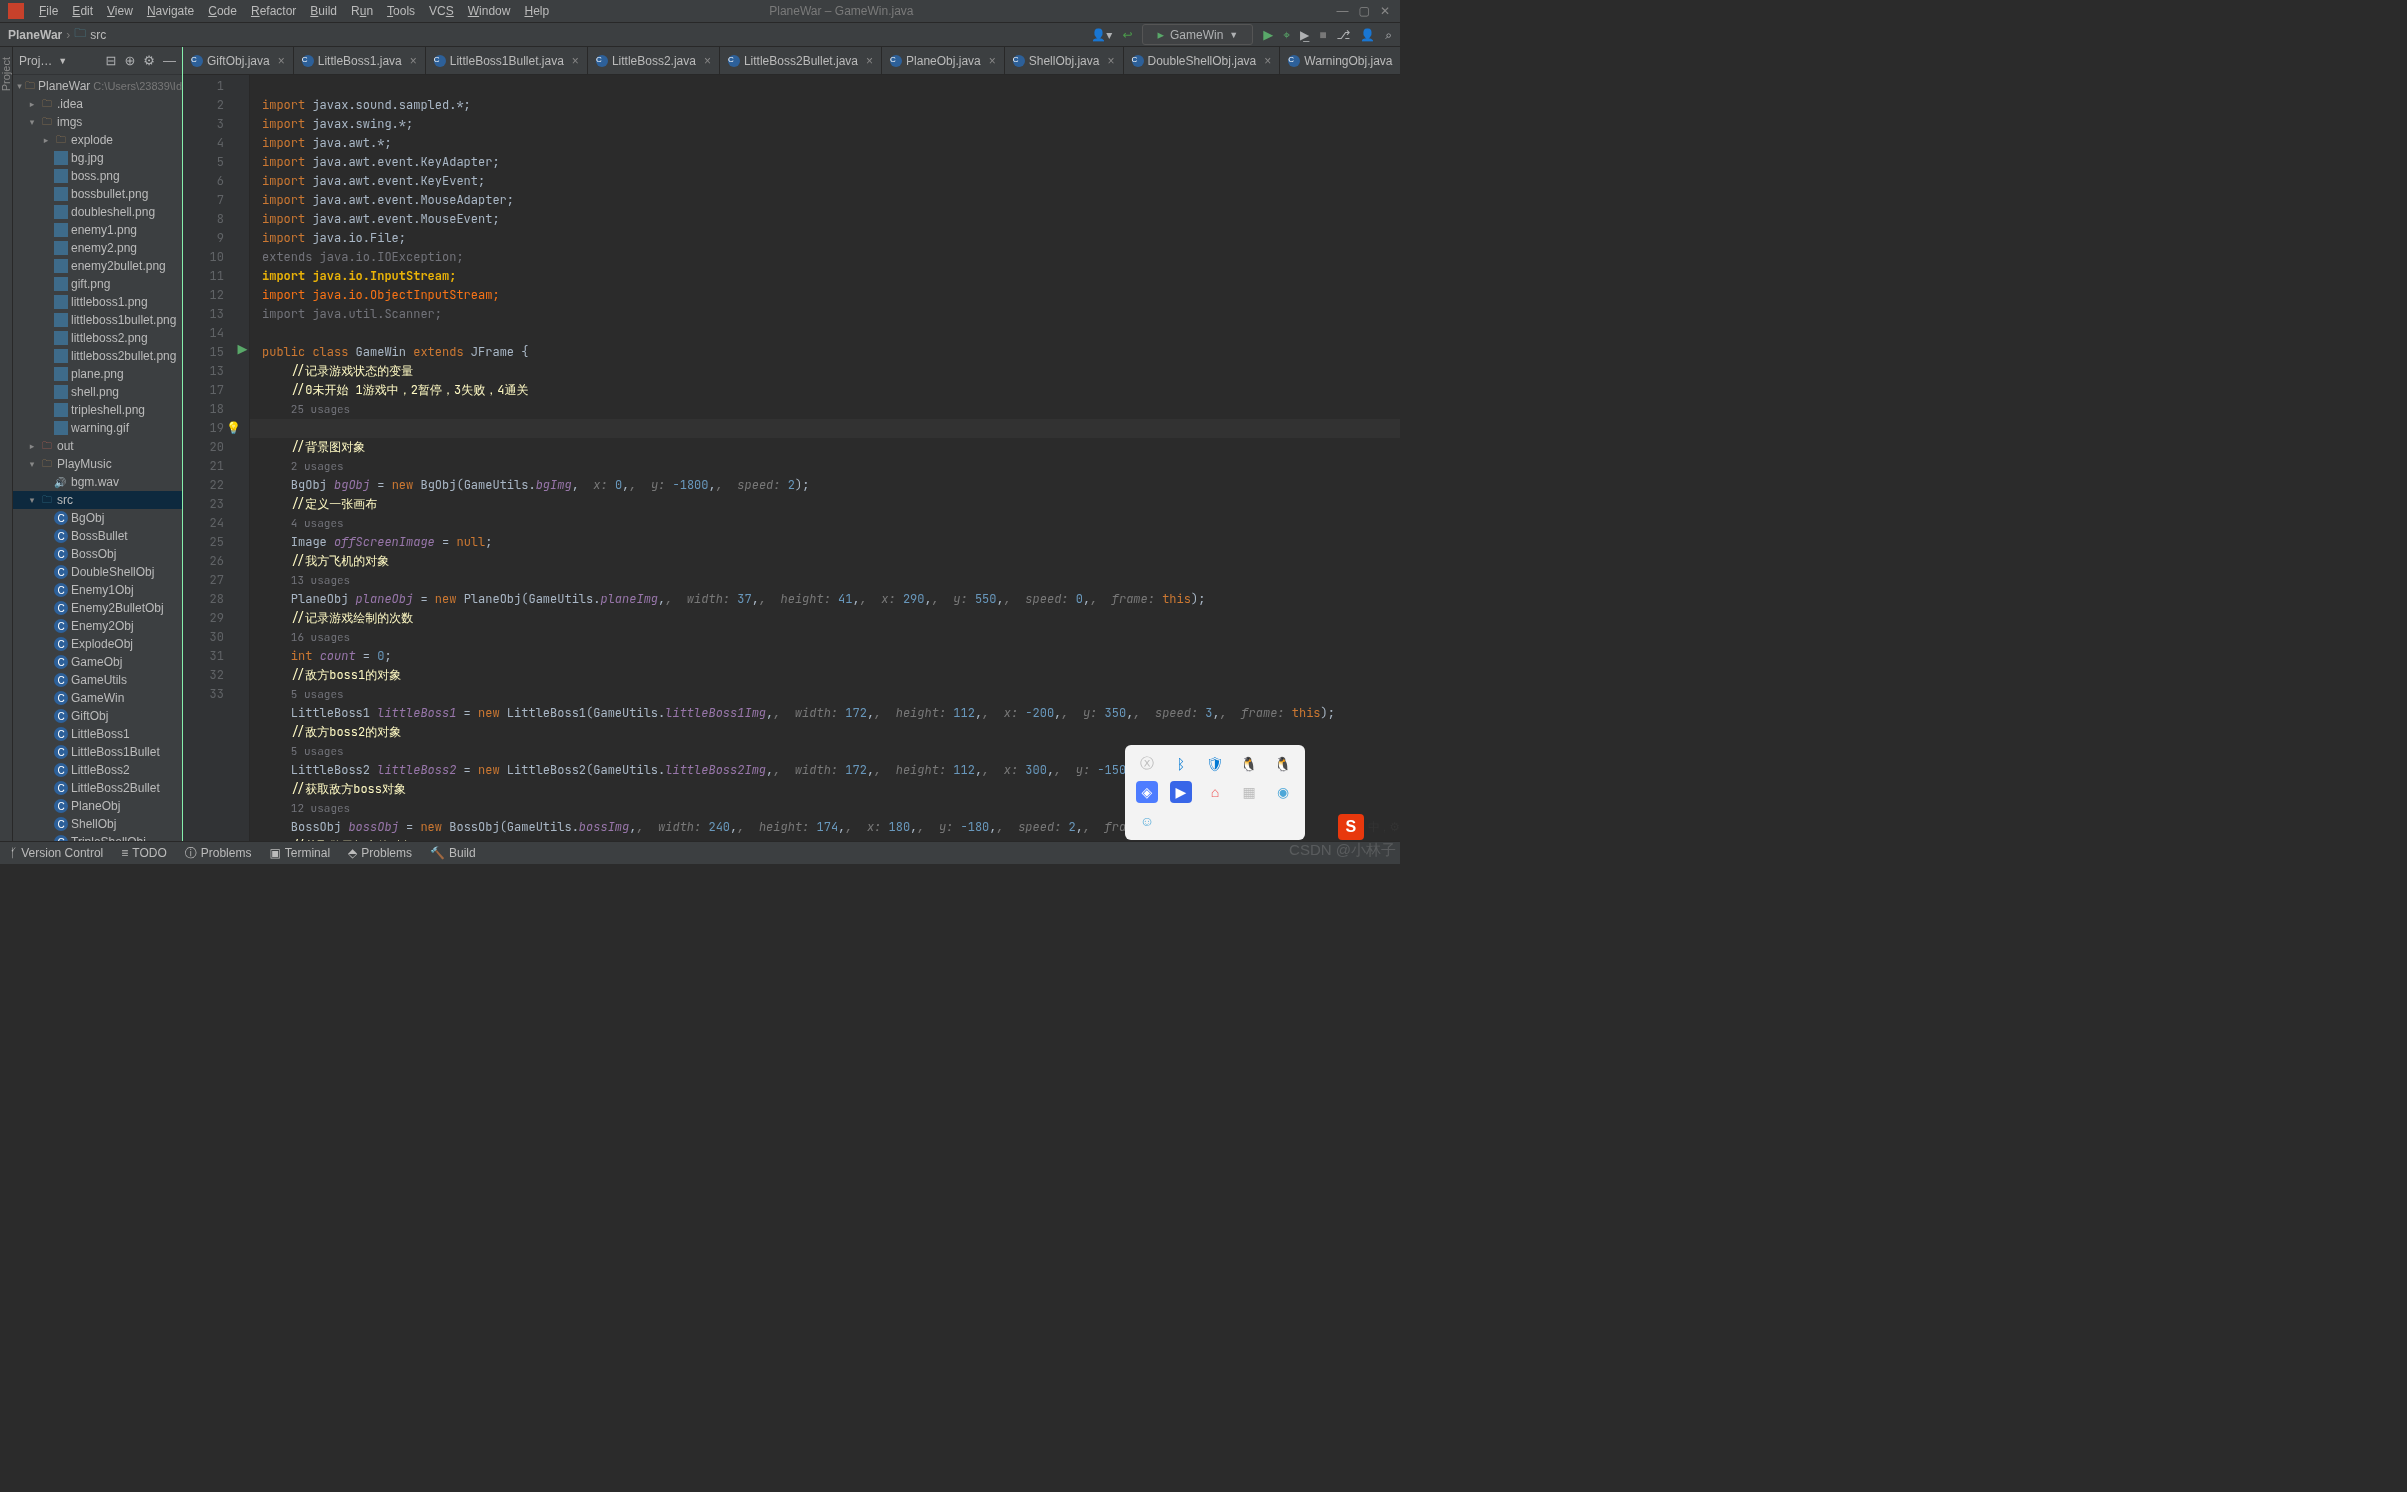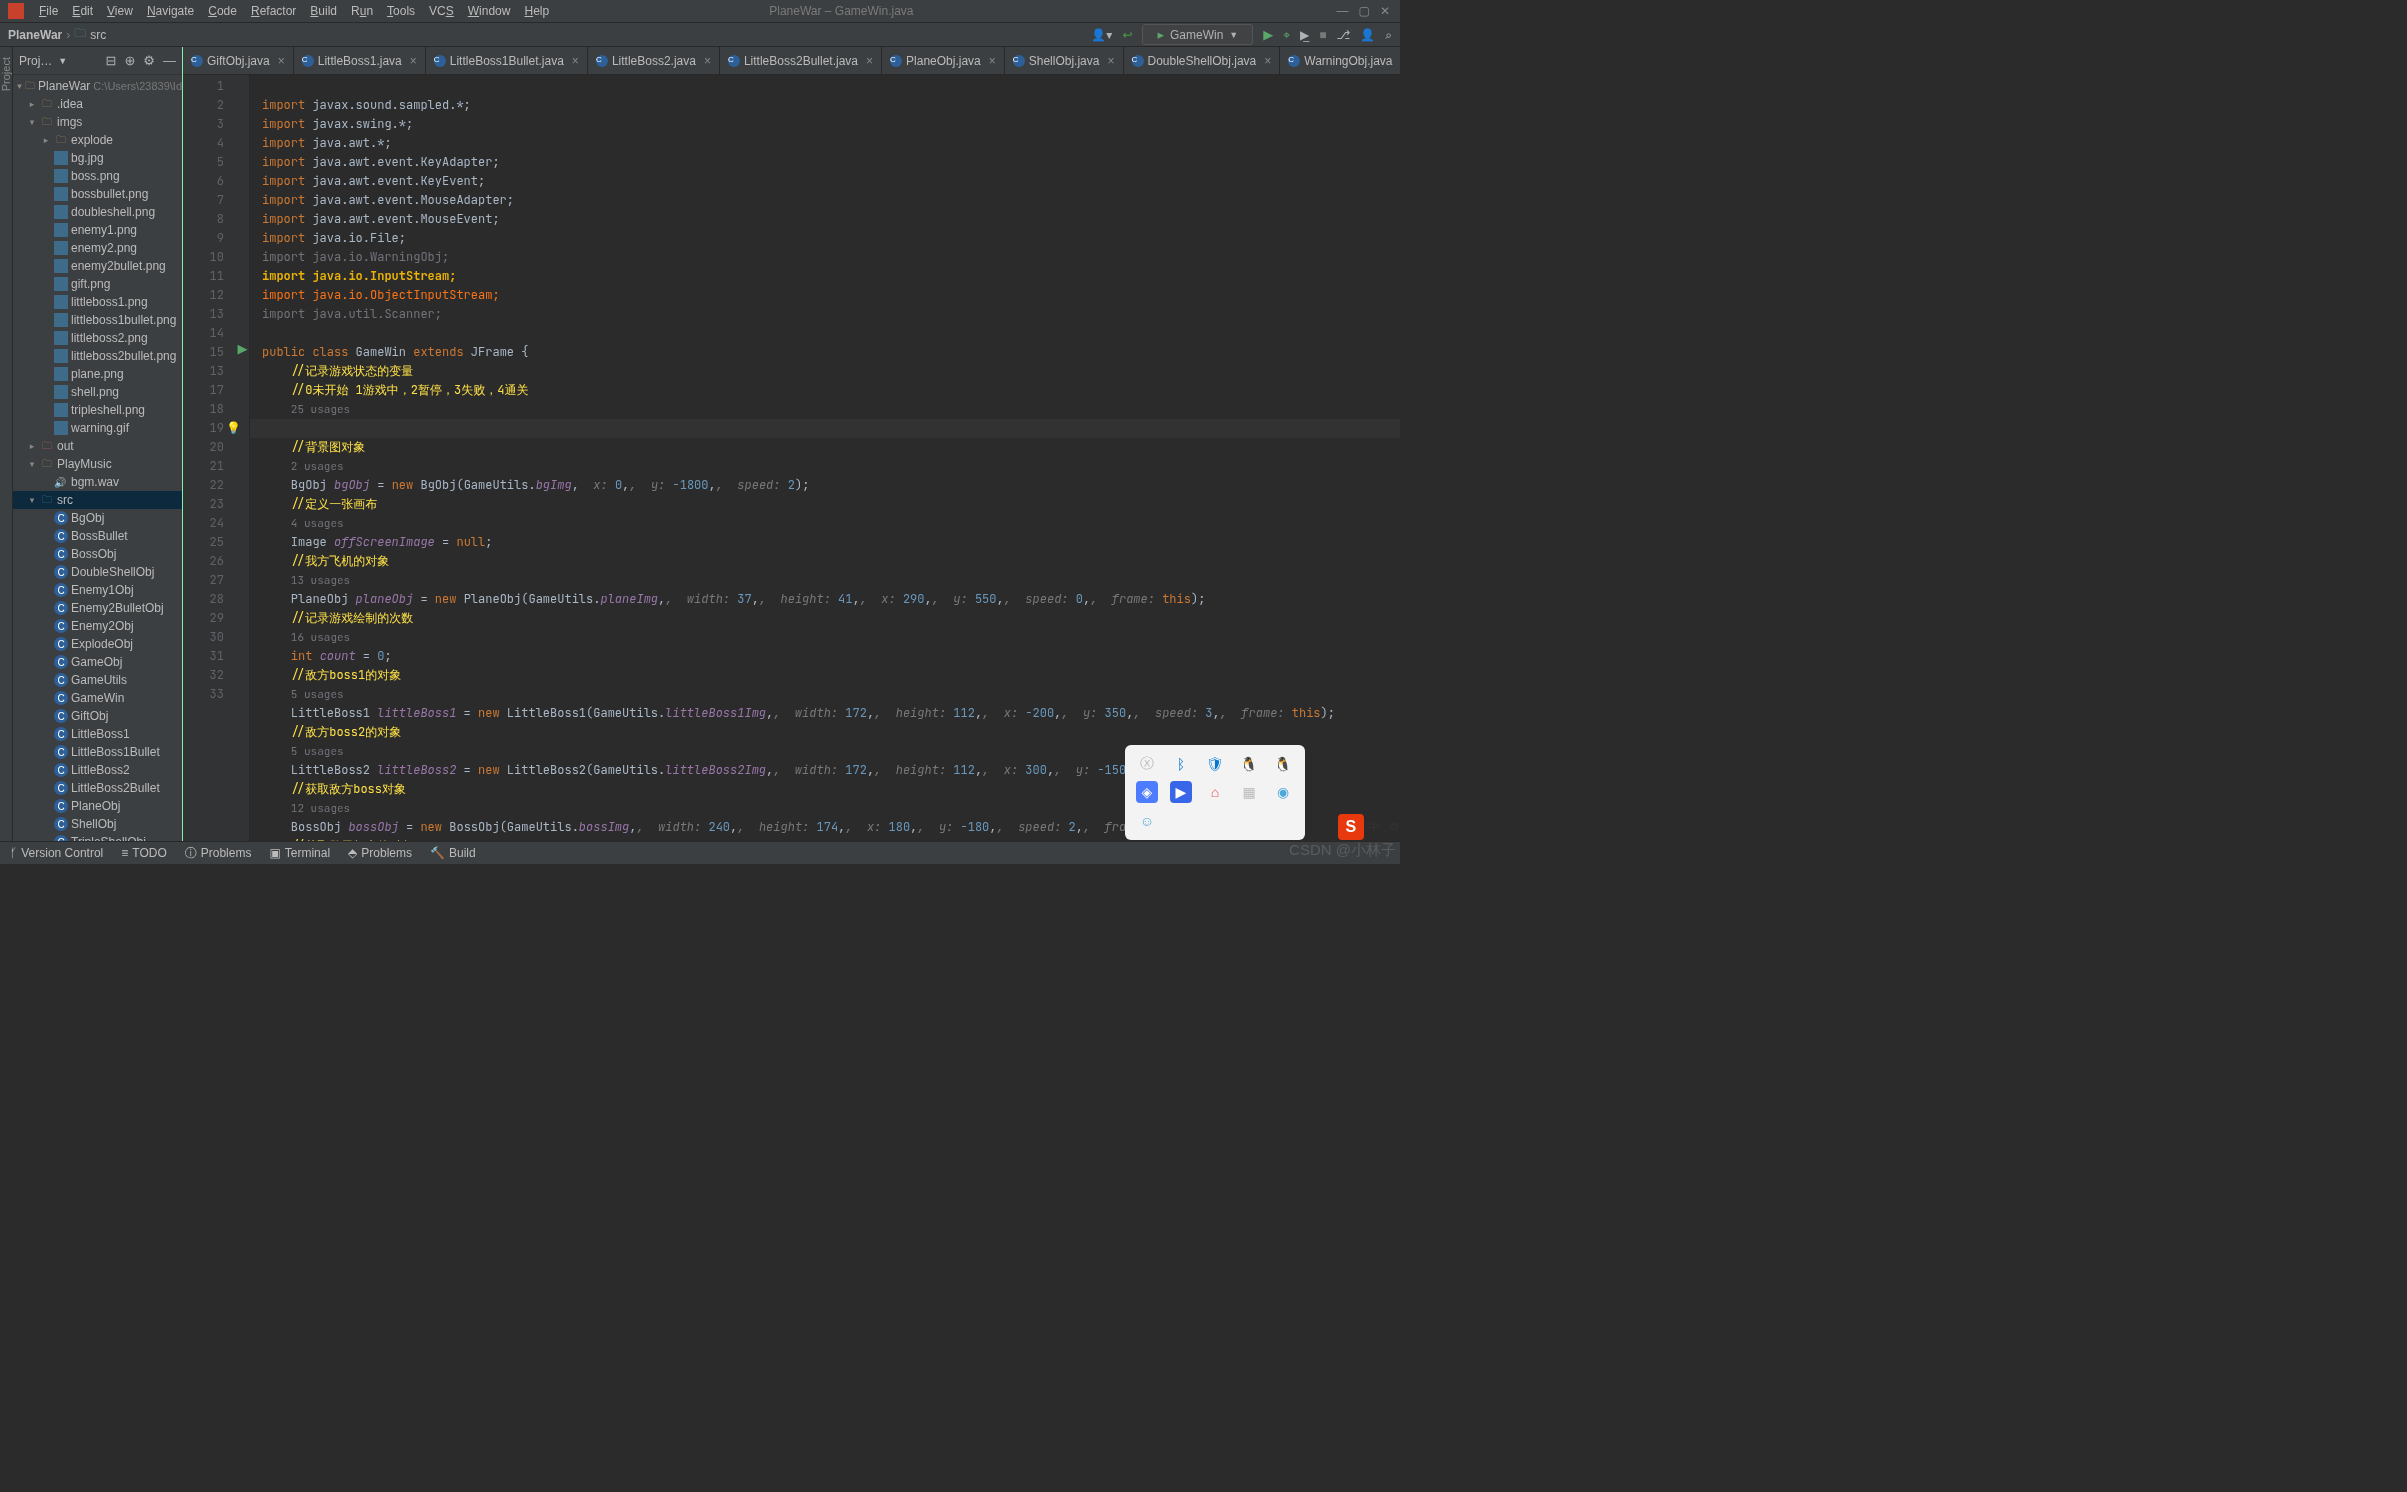--- a/index.html
+++ b/index.html
@@ -35,21 +35,21 @@
 .editor-area { flex: 1; display: flex; flex-direction: column; background: #2b2b2b; }
 .tabs { height: 28px; background: #3c3f41; display: flex; align-items: center; border-bottom: 1px solid #282828; overflow: hidden; }
 .tab { height: 100%; display: flex; align-items: center; padding: 0 8px; gap: 4px; border-right: 1px solid #282828; color: #bbbbbb; font-size: 12px; white-space: nowrap; }
 .tab.active { background: #4e5254; border-bottom: 2px solid #3592c4; }
 .tab .ico-java { flex-shrink: 0; }
 .tab .close { color: #888; font-size: 12px; margin-left: 4px; }
 .code-wrap { flex: 1; display: flex; overflow: hidden; position: relative; }
 .gutter { width: 53px; background: #313335; color: #606366; font-family: "JetBrains Mono", Consolas, monospace; font-size: 12px; line-height: 19px; text-align: right; padding: 2px 12px 2px 0; }
 .markers { width: 14px; background: #313335; border-right: 1px solid #282828; }
 .code { flex: 1; font-family: "JetBrains Mono", Consolas, monospace; font-size: 12px; line-height: 19px; padding: 2px 0 2px 12px; white-space: pre; color: #a9b7c6; position: relative; }
-.kw { color: #cc7832; } .num { color: #6897bb; } .cm { color: #fde047; } .fld { color: #9876aa; font-style: italic; } .hint { color: #787878; font-style: italic; } .usage { color: #72737a; font-size: 11px; }
+.kw { color: #cc7832; } .num { color: #6897bb; } .cm { color: #fef9c3; } .fld { color: #9876aa; font-style: italic; } .hint { color: #787878; font-style: italic; } .usage { color: #72737a; font-size: 11px; }
 .highlight-line { background: #323232; position: absolute; left: 0; right: 0; height: 19px; }
 .bulb { position: absolute; left: -24px; color: #f0a732; }
 .right-strip { width: 12px; background: #3c3f41; }
 .warn-icon { position: absolute; top: 28px; right: 4px; color: #b5a33c; font-size: 13px; }
 .bottom-bar { height: 23px; background: #3c3f41; border-top: 1px solid #282828; display: flex; align-items: center; padding: 0 10px; gap: 18px; color: #bbbbbb; font-size: 12px; }
 .bottom-bar .item { display: flex; align-items: center; gap: 4px; }
 .run-icon { color: #59a869; font-size: 13px; }
 .overlay-tray { position: absolute; right: 95px; bottom: 24px; width: 180px; height: 95px; background: #f3f3f3; border-radius: 6px; display: grid; grid-template-columns: repeat(5, 1fr); grid-template-rows: repeat(3, 1fr); padding: 8px; gap: 6px; }
 .tray-ic { width: 22px; height: 22px; display: flex; align-items: center; justify-content: center; font-size: 14px; margin: auto; }
 .ime-overlay { position: absolute; right: 0; bottom: 24px; display: flex; align-items: center; gap: 4px; background: transparent; }
@@ -446,21 +446,21 @@
       </div>
       <div class="code" id="code">
 <span class="kw">import </span>javax.sound.sampled.*;
 <span class="kw">import </span>javax.swing.*;
 <span class="kw">import </span>java.awt.*;
 <span class="kw">import </span>java.awt.event.KeyAdapter;
 <span class="kw">import </span>java.awt.event.KeyEvent;
 <span class="kw">import </span>java.awt.event.MouseAdapter;
 <span class="kw">import </span>java.awt.event.MouseEvent;
 <span class="kw">import </span>java.io.File;
-<span style="color:#72737a;">import java.io.WarningObj;</span>
+<span style="color:#72737a;">extends java.io.IOException;</span>
 <span style="color:#eab308;font-weight:bold;">import java.io.InputStream;</span>
 <span style="color:#f97316;">import java.io.ObjectInputStream;</span>
 <span style="color:#72737a;">import java.util.Scanner;</span>
 
 <span class="kw">public class </span>GameWin<span class="kw"> extends </span>JFrame {
     <span class="cm">//记录游戏状态的变量</span>
     <span class="cm">//0未开始 1游戏中，2暂停，3失败，4通关</span>
     <span class="usage">25 usages</span>
 <span class="bulb">💡</span>    <span class="kw">public static int </span><span class="fld">state</span> = <span class="num">0</span>;
     <span class="cm">//背景图对象</span>

